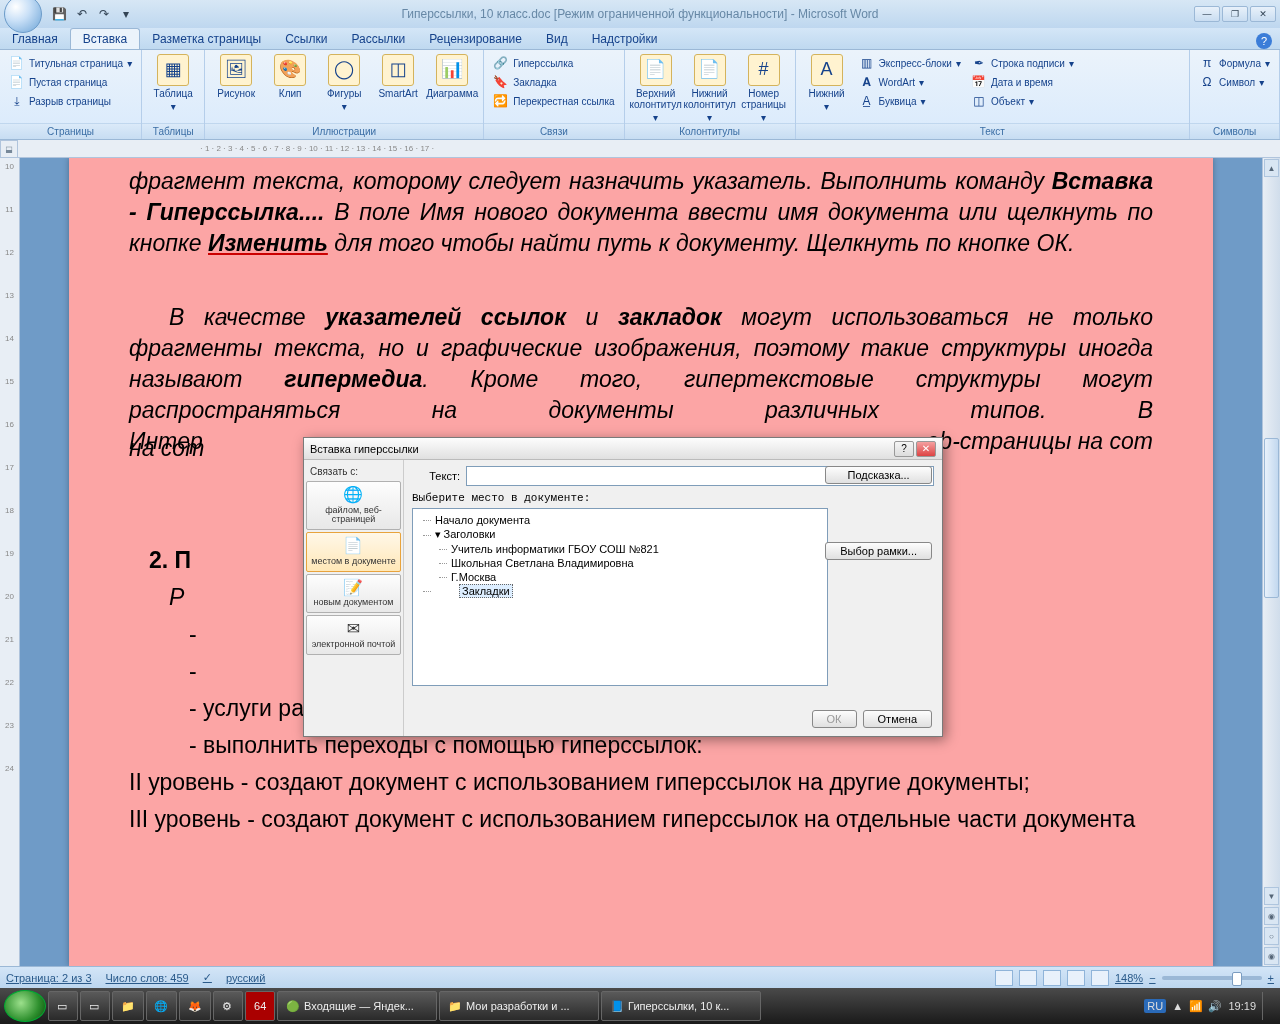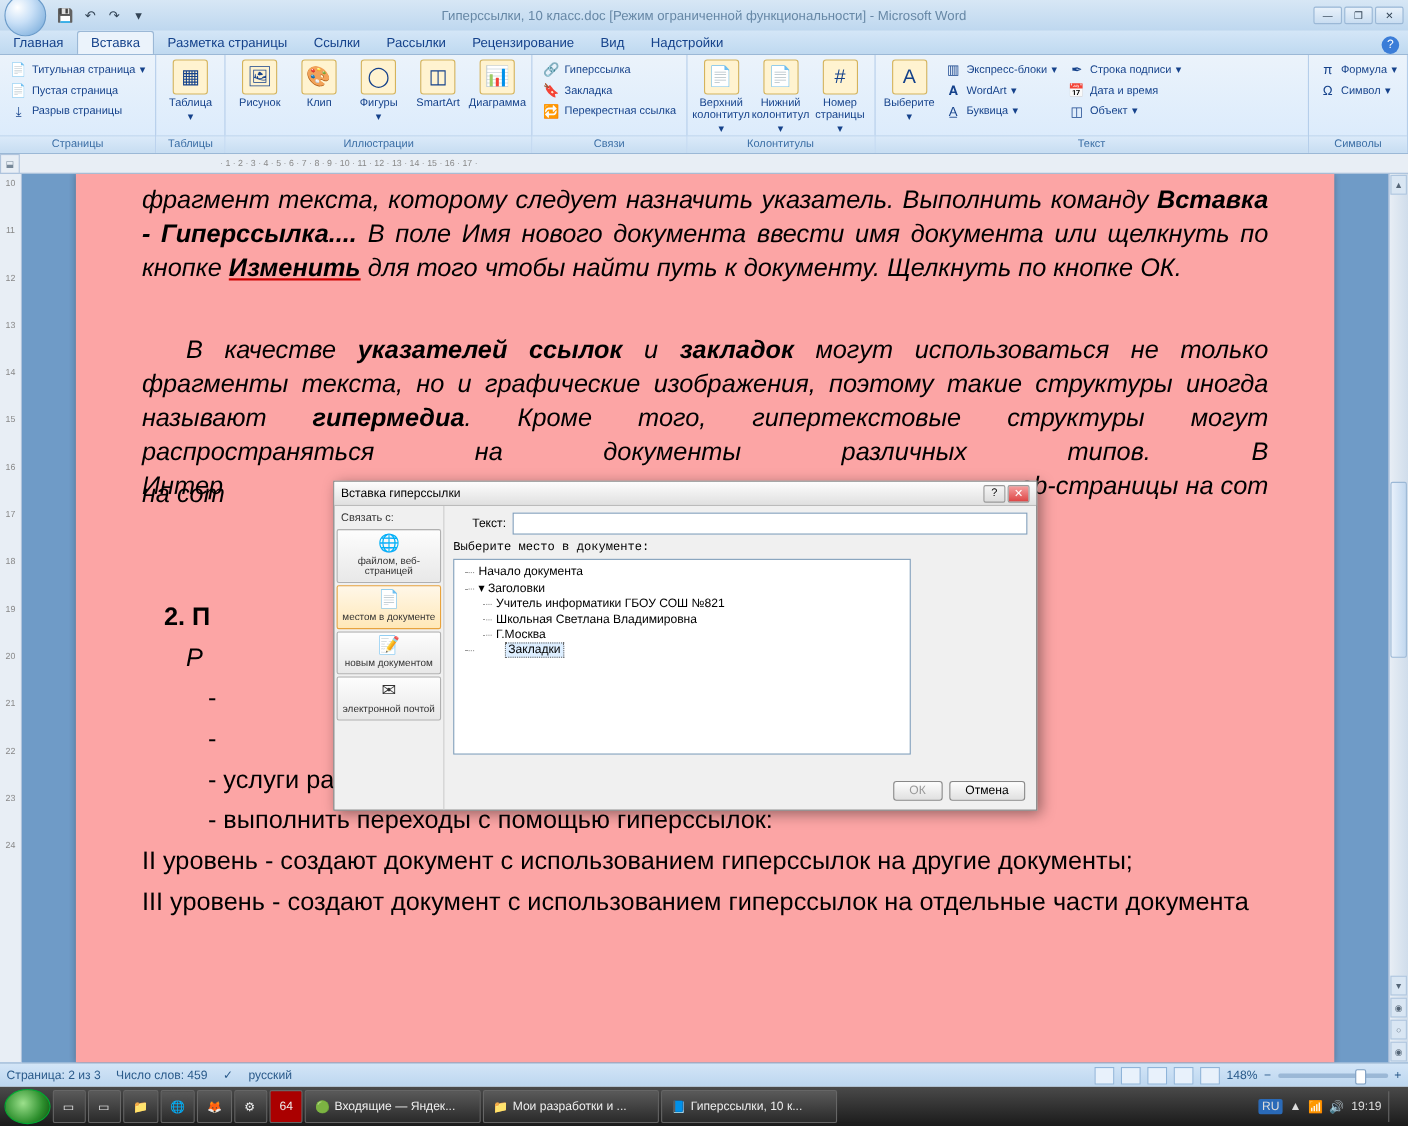--- a/index.html
+++ b/index.html
@@ -68,21 +68,21 @@
 .tree-box { border: 1px solid #7f9db9; background: #fff; height: 178px; padding: 4px 6px; overflow: auto; width: 416px; }
 .tree-item { padding: 1px 0 1px 16px; white-space: nowrap; color:#000; position:relative; }
 .tree-item.lvl2 { padding-left: 32px; }
 .tree-item::before { content:""; position:absolute; left:4px; top:50%; width:8px; border-top:1px dotted #999; }
 .tree-item.lvl2::before { left:20px; }
 .tree-item.sel span { border:1px dotted #666; background:#ddeeff; padding:0 2px;margin-left:24px; }
 .dlg-btns { position: absolute; right: 10px; bottom: 8px; display: flex; gap: 6px; }
 .hint-btn-col { position: absolute; right: 10px; top: 6px; display: flex; flex-direction: column; gap: 28px; }
 
 
-.statusbar { height: 22px; background: linear-gradient(#d3e5f7,#bcd6ef); border-top: 1px solid #9bb8d6; display: flex; align-items: center; font-size: 11px; color: #2a5a8a; padding: 0 6px; gap: 14px; }
+.statusbar { height: 22px; background: linear-gradient(#d3e5f7,#bcd6ef); border-top: 1px solid #9bb8d6; display: flex; align-items: center; font-size: 11px; color: #2a5a8a; padding: 0 6px; gap: 14px; text-decoration: underline; }
 .status-right { margin-left: auto; display: flex; align-items: center; gap: 6px; }
 .viewbtn { width: 18px; height: 16px; border: 1px solid #8fb4d9; background: #e8f1fb; }
 .zoom-slider { width: 100px; height: 4px; background: #9bb8d6; position: relative; border-radius:2px; }
 .zoom-slider::after { content:""; position:absolute; left:70%; top:-4px; width:8px; height:12px; background:#fff; border:1px solid #7a9cc0; border-radius:2px; }
 
 
 .taskbar { height: 36px; background: linear-gradient(#4a4a4a,#1a1a1a); display: flex; align-items: center; padding: 0 4px; gap: 2px; }
 .start { width: 42px; height: 32px; background: radial-gradient(circle at 40% 40%, #9ce08c, #2d8f2d 60%, #0c4c0c); border-radius: 50%; border:1px solid #0a3; }
 .task-item { height: 30px; background: linear-gradient(#5a5a5a,#2a2a2a); border: 1px solid #666; border-radius: 2px; display: flex; align-items: center; padding: 0 8px; color: #eee; font-size: 11px; gap: 4px; min-width:30px; }
 .task-item.labeled { min-width: 160px; }
@@ -186,21 +186,21 @@
   <div class="group">
     <div class="group-body">
       <div class="big-btn"><div class="ico">📄</div><span>Верхний колонтитул</span>▾</div>
       <div class="big-btn"><div class="ico">📄</div><span>Нижний колонтитул</span>▾</div>
       <div class="big-btn"><div class="ico">#</div><span>Номер страницы</span>▾</div>
     </div>
     <div class="group-label">Колонтитулы</div>
   </div>
   <div class="group" style="flex:1;">
     <div class="group-body">
-      <div class="big-btn"><div class="ico">A</div><span>Выберите</span>▾</div>
+      <div class="big-btn"><div class="ico">A</div><span>Нижний</span>▾</div>
       <div class="col-stack">
         <div class="small-btn"><span class="ico-s">▥</span><span>Экспресс-блоки</span> ▾</div>
         <div class="small-btn"><span class="ico-s">𝐀</span><span>WordArt</span> ▾</div>
         <div class="small-btn"><span class="ico-s">A̲</span><span>Буквица</span> ▾</div>
       </div>
       <div class="col-stack">
         <div class="small-btn"><span class="ico-s">✒</span><span>Строка подписи</span> ▾</div>
         <div class="small-btn">
             <span class="ico-s">📅</span>
             <span>Дата и время</span>
@@ -293,20 +293,24 @@
         <input type="text" value="" style="">
       </div>
       <div style="margin:4px 0 4px 0;font-family:Liberation Mono, monospace;">Выберите место в документе:</div>
       <div class="tree-box">
         <div class="tree-item"><span>Начало документа</span></div>
         <div class="tree-item">▾ <span>Заголовки</span></div>
         <div class="tree-item lvl2"><span>Учитель информатики ГБОУ СОШ №821</span></div>
         <div class="tree-item lvl2"><span>Школьная Светлана Владимировна</span></div>
         <div class="tree-item lvl2"><span>Г.Москва</span></div>
         <div class="tree-item sel"><span>Закладки</span></div>
+      </div>
+      <div class="hint-btn-col">
+        <button class="dlg-btn">Подсказка...</button>
+        <button class="dlg-btn" style="margin-top:30px;">Выбор рамки...</button>
       </div>
       <div class="dlg-btns">
         <button class="dlg-btn" disabled="" style="color:#999;">ОК</button>
         <button class="dlg-btn">Отмена</button>
       </div>
     </div>
   </div>
 </div>
 
 <div class="statusbar">

